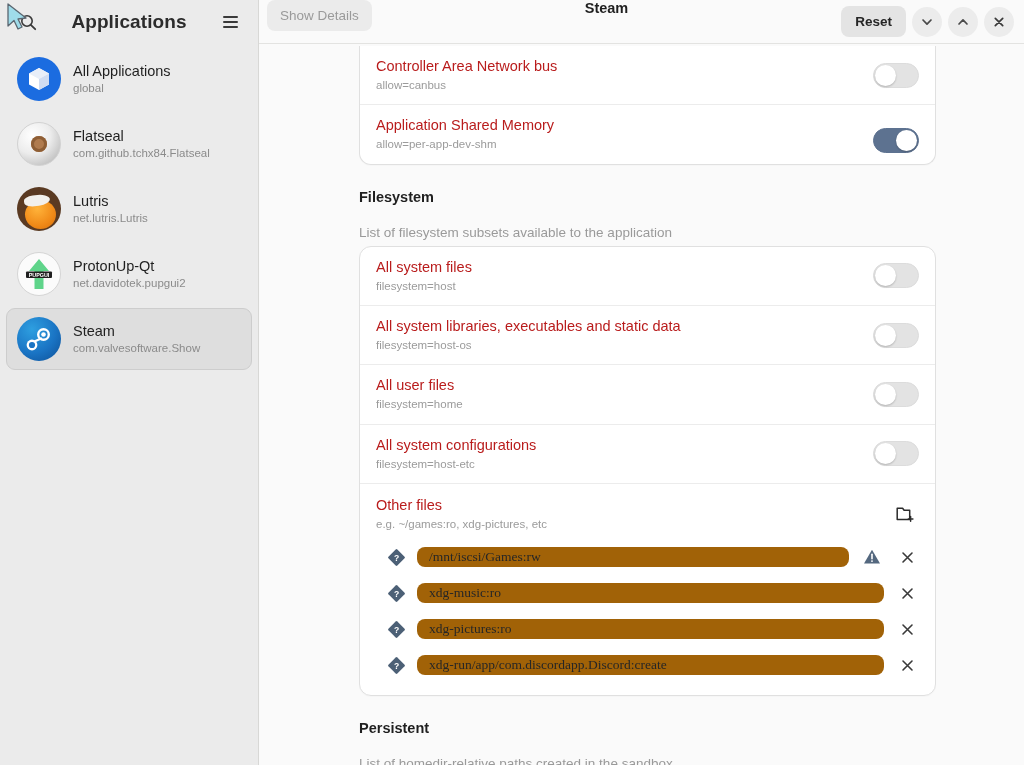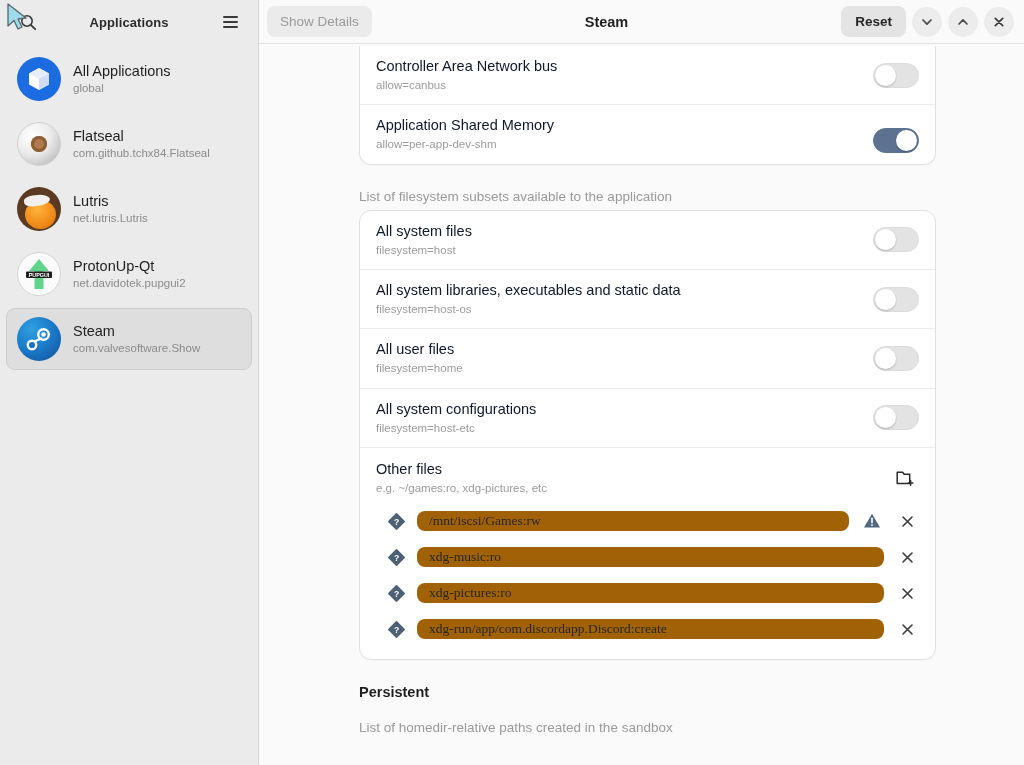--- a/index.html
+++ b/index.html
@@ -25,21 +25,21 @@
     padding: 0 13px;
     background: #ebebeb;
   }
   .sb-search {
     width: 30px; height: 30px;
     display: flex; align-items: center; justify-content: center;
     border-radius: 7px; cursor: pointer;
   }
   .sb-title {
     flex: 1; text-align: center;
-    font-size: 13px; font-weight: bold; color: #2c2c2c;
+    font-size: 19px; font-weight: bold; color: #2c2c2c;
     letter-spacing: .1px;
   }
   .sb-menu {
     width: 30px; height: 30px;
     display: flex; flex-direction: column; align-items: center; justify-content: center;
     gap: 3px; border-radius: 7px; cursor: pointer;
   }
   .sb-menu i { display: block; width: 15px; height: 2px; background: #3a3a3a; border-radius: 1px; }
 
   .app-list { padding: 4px 6px 0 6px; overflow: hidden; }
@@ -98,21 +98,21 @@
     width: 44px; height: 44px; border-radius: 50%;
     background: radial-gradient(circle at 34% 28%, #2e9fe0 0%, #1a74c4 55%, #0d4f96 100%);
     display: flex; align-items: center; justify-content: center;
   }
 
   
   .main { flex: 1; height: 765px; display: flex; flex-direction: column; background: #fafafa; position: relative; }
 
   .topbar {
     height: 44px; flex: 0 0 44px;
-    display: flex; align-items: center;
+    display: flex; 
     padding: 0 10px 0 8px;
     background: #fafafa;
     border-bottom: 1px solid #e3e3e1;
   }
   .btn-flat {
     height: 31px; padding: 0 13px;
     border-radius: 8px; border: none;
     background: #ebebeb; color: #9a9a9a;
     font-size: 13.5px; font-family: inherit;
     display: flex; align-items: center; cursor: pointer;
@@ -156,21 +156,21 @@
   }
   .row {
     display: flex; align-items: center;
     padding: 11px 16px;
     min-height: 55px;
     border-bottom: 1px solid #ececec;
     cursor: default;
   }
   .row:last-child { border-bottom: none; align-items: flex-end; }
   .row-texts { flex: 1; min-width: 0; }
-  .row-title { font-size: 14.5px; color: #0f172a; line-height: 1.3; }
+  .row-title { font-size: 14.5px; color: #b91c1c; line-height: 1.3; }
   .row-sub { font-size: 11.5px; color: #9b9b9b; line-height: 1.35; margin-top: 2px; }
 
   .toggle {
     width: 46px; height: 25px; border-radius: 13px;
     background: #e3e3e3; position: relative; flex: 0 0 46px; cursor: pointer;
     border: 1px solid #dcdcdc;
   }
   .toggle .knob {
     position: absolute; top: 1px; left: 1px;
     width: 21px; height: 21px; border-radius: 50%;
@@ -356,20 +356,21 @@
               <div class="row-title">Application Shared Memory</div>
               <div class="row-sub">allow=per-app-dev-shm</div>
             </div>
             <div class="toggle on">
                 <span class="knob"></span>
               </div>
           </div>
         </div>
 
         <div class="section-head">
+          <div class="section-title">Filesystem</div>
           <div class="section-desc">List of filesystem subsets available to the application</div>
         </div>
 
         <div class="card">
           <div class="row">
             <div class="row-texts">
               <div class="row-title">All system files</div>
               <div class="row-sub">filesystem=host</div>
             </div>
             <div class="toggle">

